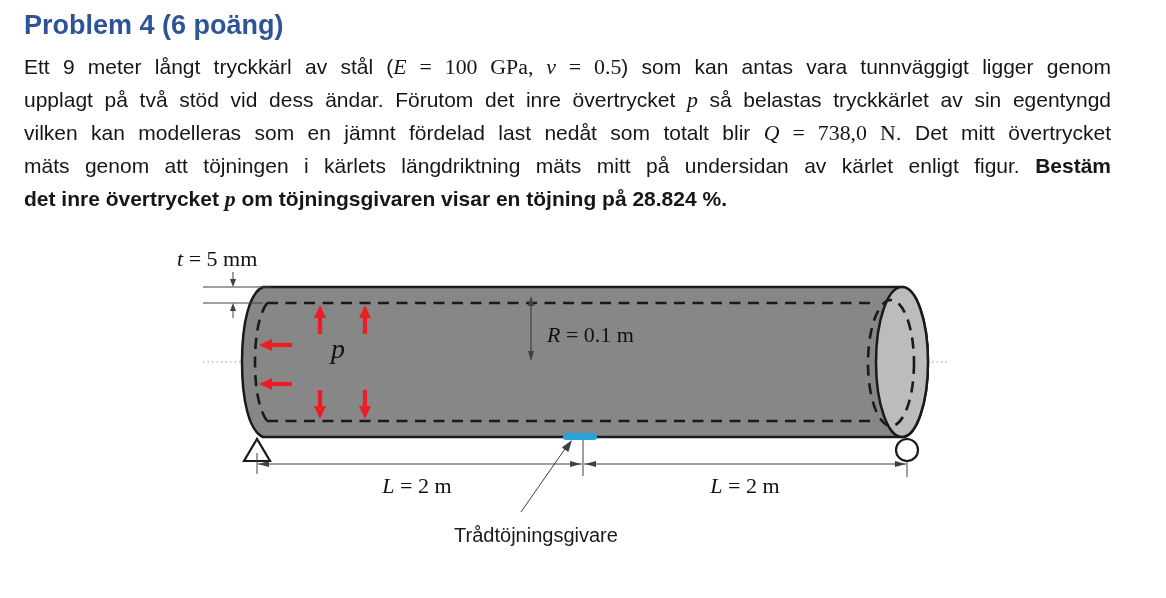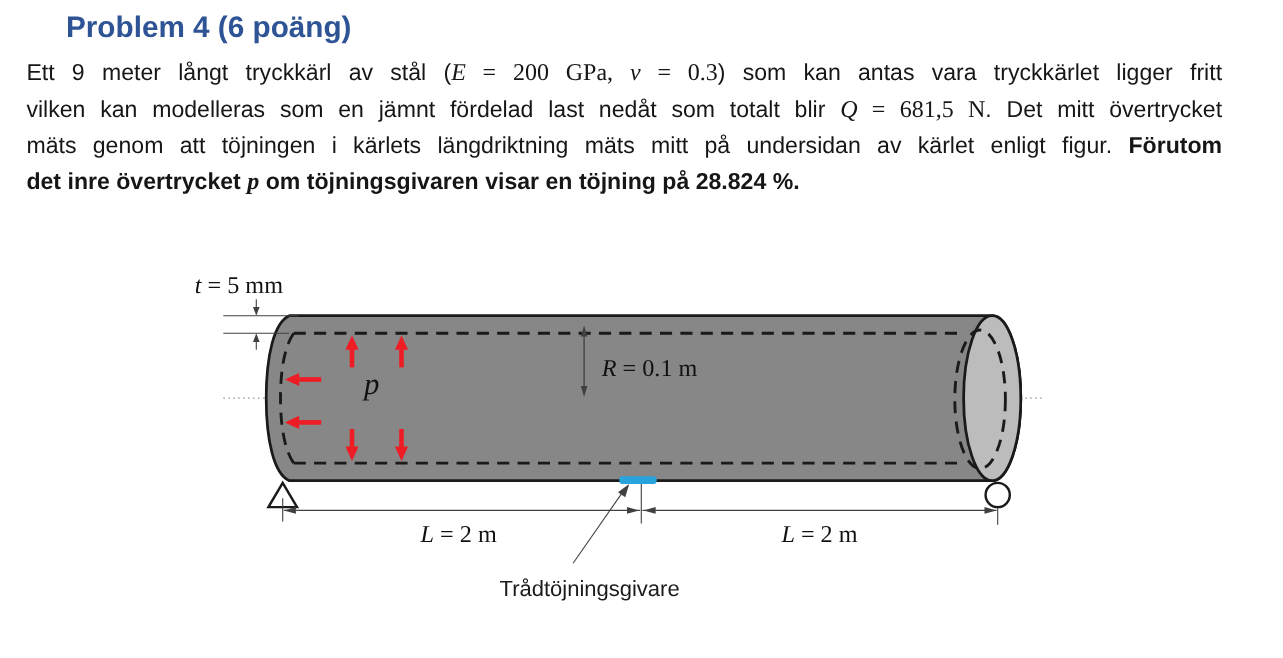--- a/index.html
+++ b/index.html
@@ -18,21 +18,20 @@
     background: #ffffff;
   }
   .title {
     position: absolute;
     left: 24px;
     top: 10px;
     font-size: 27px;
     font-weight: 700;
     color: var(--title-blue, #2E5496);
     letter-spacing: 0px;
-    margin-left: 36px;
   }
   .problem-text {
     position: absolute;
     left: 24px;
     top: 50px;
     width: 1087px;
     font-size: 21px;
     color: #161616;
   }
   .pline {
@@ -76,23 +75,24 @@
   .figsans  { font-family: "Liberation Sans", sans-serif; font-size: 20px; fill: #1a1a1a; }
 </style>
 </head>
 <body>
 
 <div id="page">
 
   <div class="title">Problem 4 (6 poäng)</div>
 
   <div class="problem-text">
-      <div class="pline j"><span>Ett 9 meter långt tryckkärl av stål (</span><span class="seg-i">E</span><span class="seg-r"> = 200 GPa, </span><span class="seg-i">ν</span><span class="seg-r"> = 0.3</span><span>) som kan antas vara tryckkärlet ligger fritt</span></div>
-      <div class="pline j"><span>vilken kan modelleras som en jämnt fördelad last nedåt som totalt blir </span><span class="seg-i">Q</span><span class="seg-r"> = 681,5 N</span><span>. Det mitt övertrycket</span></div>
-      <div class="pline j"><span>mäts genom att töjningen i kärlets längdriktning mäts mitt på undersidan av kärlet enligt figur. </span><span class="seg-b">Förutom</span></div>
+      <div class="pline j"><span>Ett 9 meter långt tryckkärl av stål (</span><span class="seg-i">E</span><span class="seg-r"> = 100 GPa, </span><span class="seg-i">ν</span><span class="seg-r"> = 0.5</span><span>) som kan antas vara tunnväggigt ligger genom</span></div>
+      <div class="pline j"><span>upplagt på två stöd vid dess ändar. Förutom det inre övertrycket </span><span class="seg-i">p</span><span> så belastas tryckkärlet av sin egentyngd</span></div>
+      <div class="pline j"><span>vilken kan modelleras som en jämnt fördelad last nedåt som totalt blir </span><span class="seg-i">Q</span><span class="seg-r"> = 738,0 N</span><span>. Det mitt övertrycket</span></div>
+      <div class="pline j"><span>mäts genom att töjningen i kärlets längdriktning mäts mitt på undersidan av kärlet enligt figur. </span><span class="seg-b">Bestäm</span></div>
       <div class="pline"><span class="seg-b">det inre övertrycket </span><span class="seg-bi">p</span><span class="seg-b"> om töjningsgivaren visar en töjning på 28.824 %.</span></div>
     </div>
 
   <div class="figure-wrap">
     <svg width="1166" height="345" viewBox="0 0 1166 345" xmlns="http://www.w3.org/2000/svg">
 
       <line class="centerline" x1="203" y1="132" x2="948" y2="132"></line>
 
       <path class="cyl-body" d="M 263,57 L 902,57 A 26 75 0 0 1 902 207 L 263,207 C 249,201 242,170 242,132 C 242,94 249,63 263,57 Z"></path>
 

